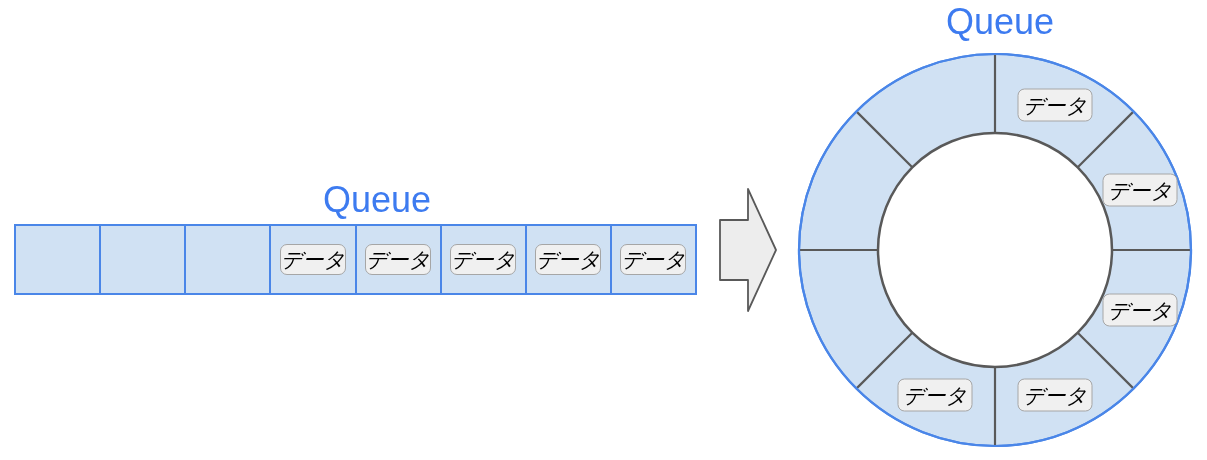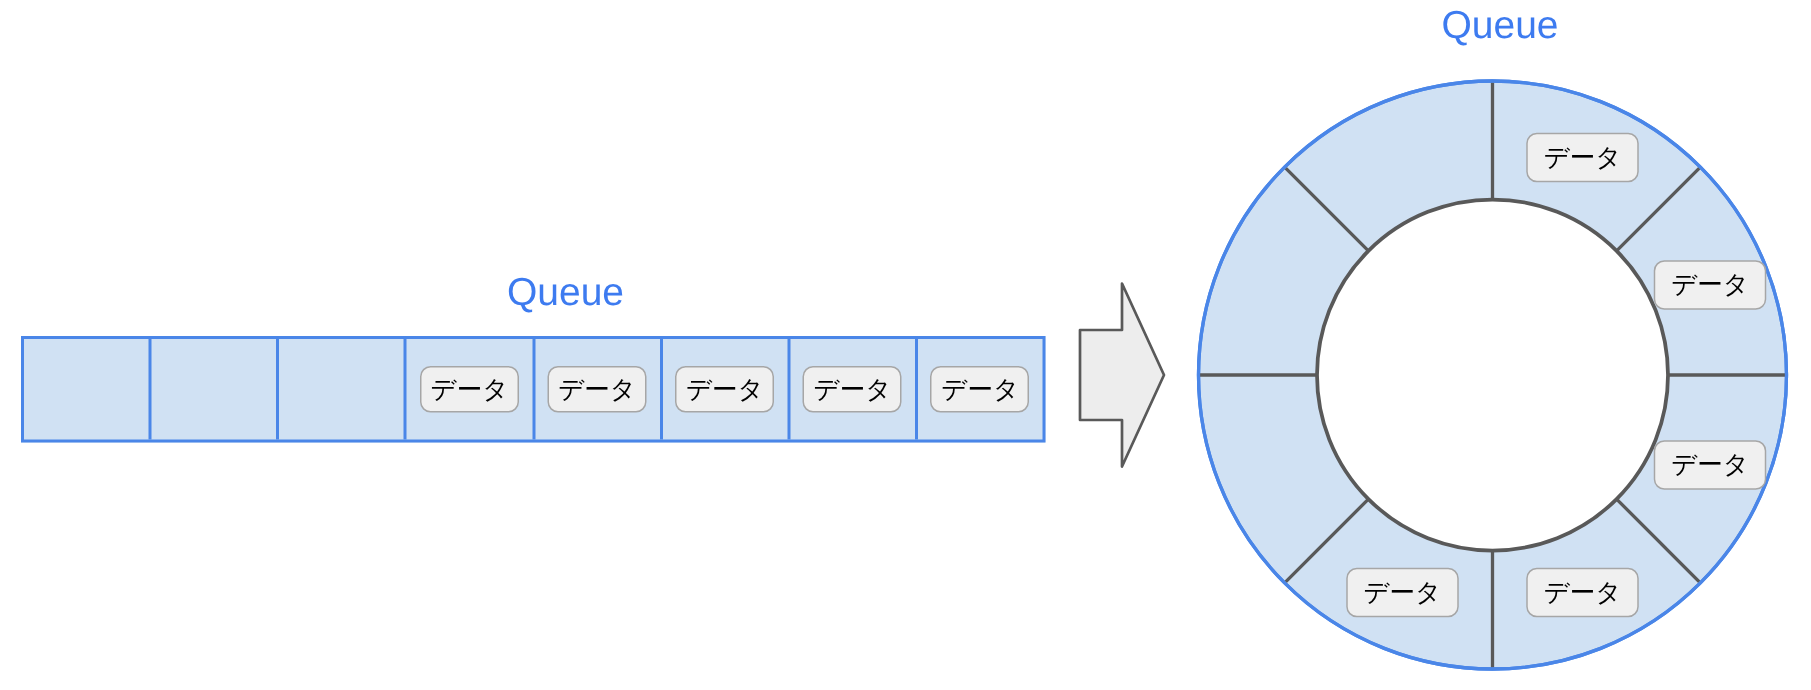--- a/index.html
+++ b/index.html
@@ -3,21 +3,21 @@
 <meta charset="utf-8">
 <style>
   html,body{margin:0;padding:0;background:#ffffff;}
   .stage{
     position:relative;width:1207px;height:460px;overflow:hidden;
     font-family:"Liberation Sans","DejaVu Sans",sans-serif;
     background:#ffffff;
   }
   .queue-title{
     position:absolute;width:220px;text-align:center;
-    font-size:26px;line-height:1.1;font-weight:400;
+    font-size:36px;line-height:1.1;font-weight:400;
     color:var(--title-color,#3d7bf0);
     letter-spacing:0px;
   }
   .title-left{left:267px;top:180px;}
   .title-right{left:890px;top:2px;}
   .linear-queue{
     position:absolute;left:14px;top:224px;width:683px;height:71px;
     box-sizing:border-box;border:2px solid var(--cell-border,#4a86e8);
     background:var(--cell-fill,#d0e1f3);
     display:flex;flex-direction:row;align-items:stretch;
@@ -25,23 +25,23 @@
   .lq-cell{
     flex:1 1 0;display:flex;align-items:center;justify-content:center;
     border-left:2px solid var(--cell-border,#4a86e8);
   }
   .lq-cell:first-child{border-left:none;}
   .data-box{
     box-sizing:border-box;
     background:var(--box-fill,#f0f0f0);
     border:1.5px solid var(--box-border,#a6a6a6);
     border-radius:7px;
-    color:#000;font-size:17px;line-height:1;
+    color:#000;font-size:21px;line-height:1;
     display:flex;align-items:center;justify-content:center;
-    width:66px;height:31px;
+    width:66px;height:31px;font-style:italic;
   }
   .ring-label{
     position:absolute;width:75px;height:33px;
     transform:translate(-50%,-50%);
   }
   .overlay-svg{position:absolute;left:0;top:0;pointer-events:none;}
   #ring-labels{position:absolute;left:0;top:0;width:1207px;height:460px;}
 </style>
 </head>
 <body>

